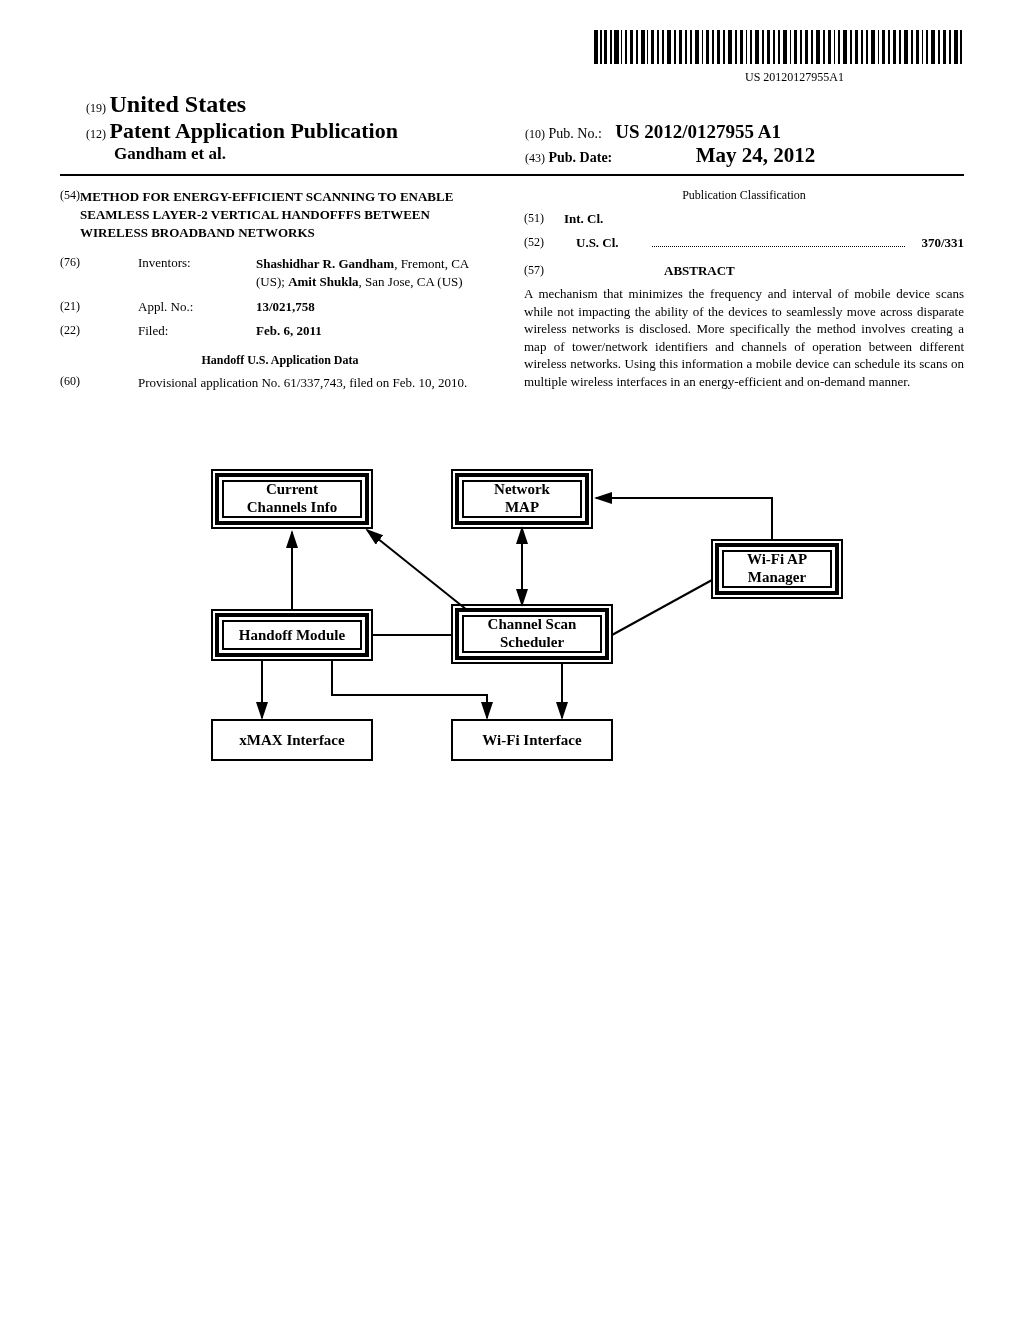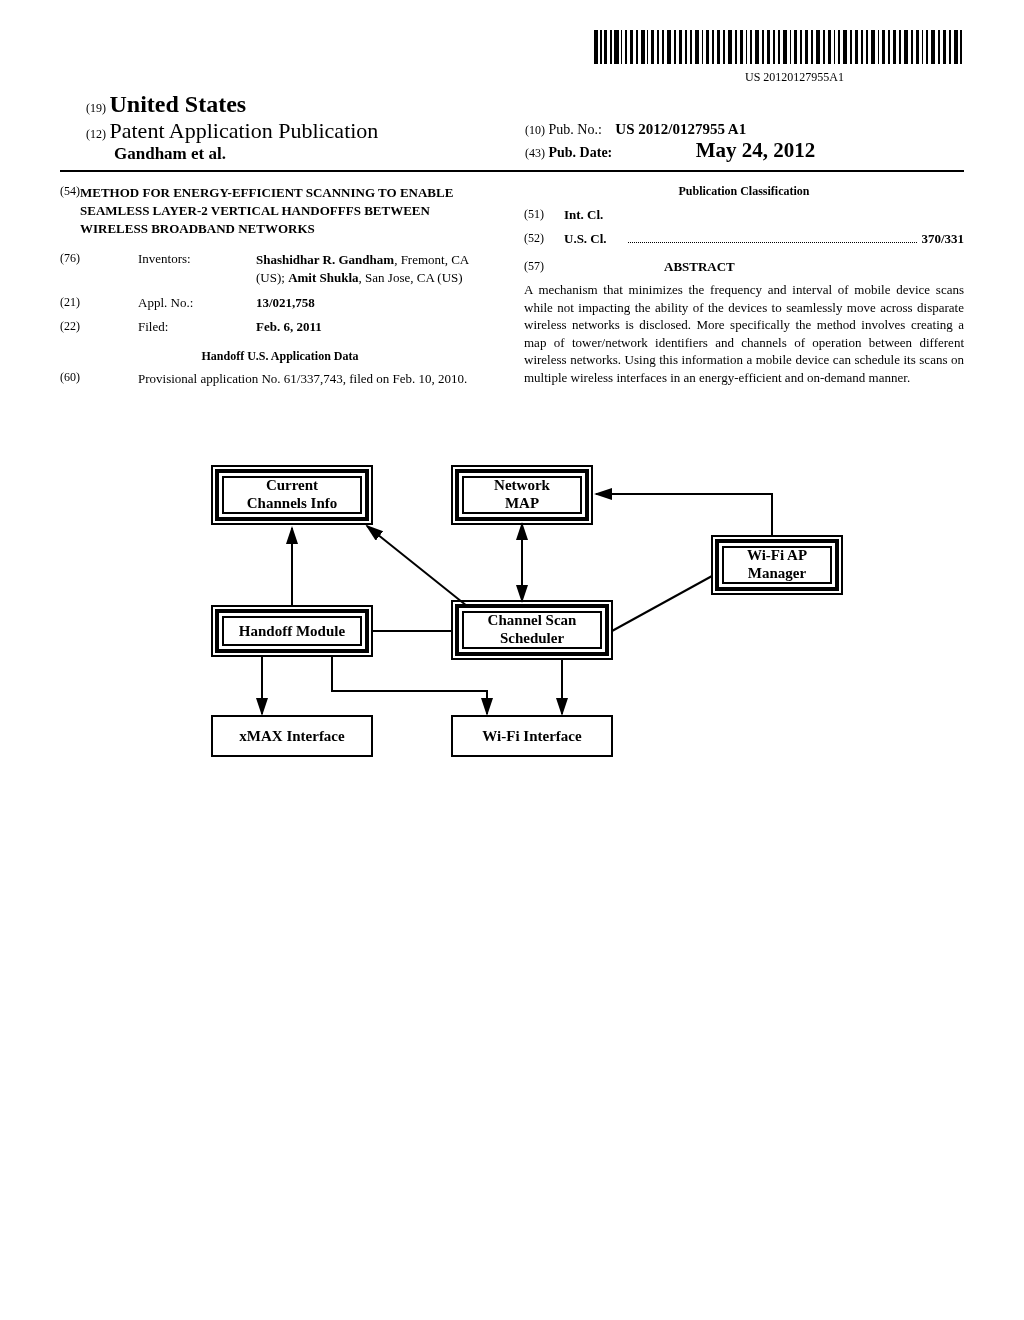--- a/index.html
+++ b/index.html
@@ -27,24 +27,24 @@
     .header-row {
       display: flex;
       justify-content: space-between;
       margin-top: 6px;
     }
     .header-left { flex: 1; margin-left: 26px; }
     .header-right { flex: 1; padding-top: 30px; }
     .country-label { font-size: 12px; }
     .country { font-size: 24px; font-weight: bold; }
     .pub-type-label { font-size: 12px; }
-    .pub-type { font-size: 22px; font-weight: normal; }
+    .pub-type { font-size: 22px; font-weight: bold; }
     .authors-line { font-size: 17px; font-weight: bold; }
     .pub-no-label { font-size: 12px; }
-    .pub-no { font-size: 15px; font-weight: bold; }
+    .pub-no { font-size: 19px; font-weight: bold; }
     .pub-date-label { font-size: 12px; }
     .pub-date { font-size: 21px; font-weight: bold; }
     .hr-thick { border: none; border-top: 2px solid #000; margin: 6px 0 12px 0; }
     .columns {
       display: flex;
       gap: 24px;
     }
     .col-left, .col-right { flex: 1; }
     .field-row {
       display: flex;
@@ -72,40 +72,41 @@
       line-height: 1.4;
     }
     .inventors-value { line-height: 1.4; }
     .related-data-title {
       font-weight: bold;
       font-size: 12px;
       text-align: center;
       margin: 14px 0 6px 0;
     }
     .pub-class-title {
-      font-weight: bold;
+      font-weight: normal;
       font-size: 12px;
       text-align: center;
       margin-bottom: 8px;
     }
     .intcl-block {
       display: flex;
       font-size: 13px;
       margin-bottom: 2px;
     }
     .intcl-code {
       font-weight: bold;
       font-style: italic;
       margin-right: 40px;
       margin-left: 40px;
     }
     .uscl-row {
       display: flex;
       font-size: 13px;
       margin: 8px 0;
+      gap: 12px;
     }
     .uscl-label { font-weight: bold; margin-right: 17px; }
     .uscl-dots { flex: 1; border-bottom: 1px dotted #000; position: relative; top: -4px; margin: 0 4px; }
     .uscl-value { font-weight: bold; }
     .abstract-label-row {
       display: flex;
       margin: 12px 0 6px 0;
       font-size: 13px;
     }
     .abstract-label {

